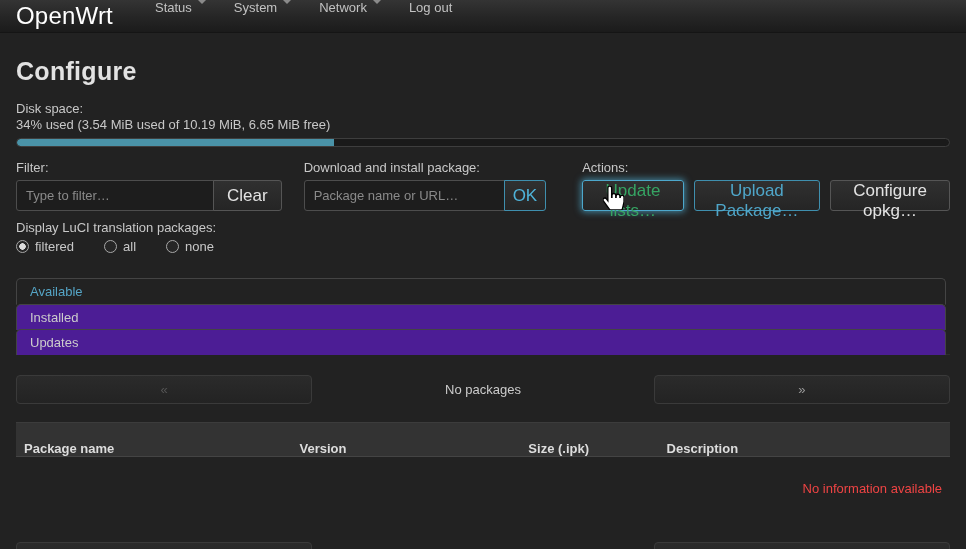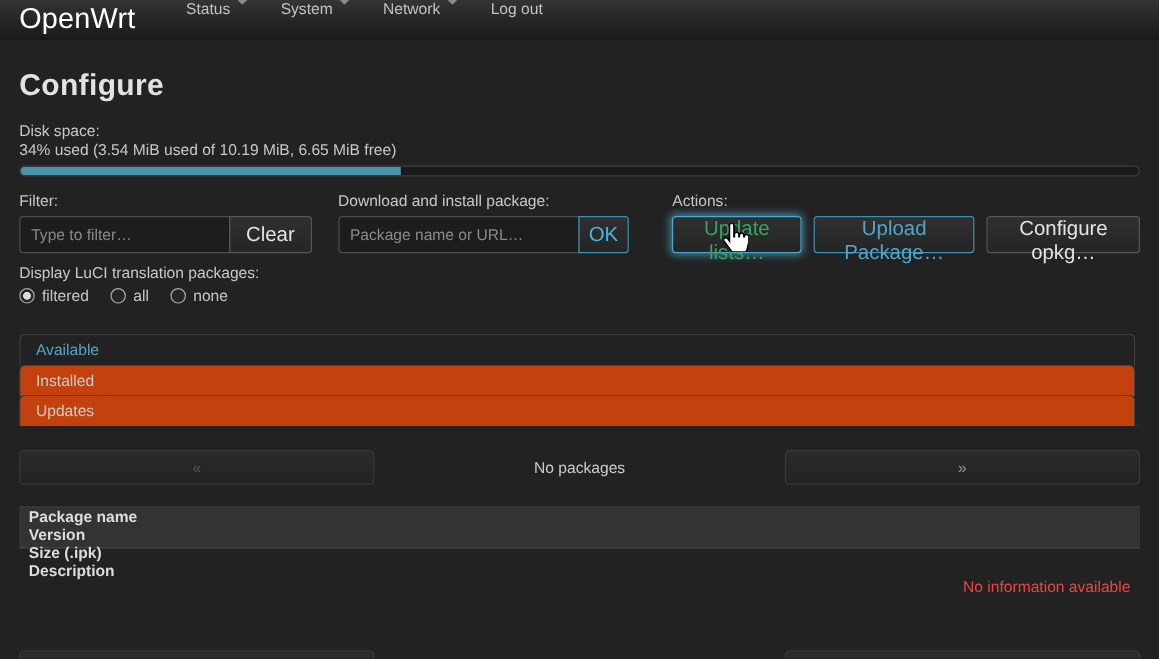--- a/index.html
+++ b/index.html
@@ -95,37 +95,37 @@
     border: 1px solid #555555;
     border-radius: 3px;
     color: #e3e3e3;
     font-size: 17px;
     font-family: inherit;
     padding: 0 13px;
     cursor: pointer;
   }
   .btn-attached { border-radius: 0 3px 3px 0; margin-left: -1px; }
   .btn-ok { color: #4fb3d9; border-color: #3f8fae; padding: 0 8px; }
-  .ctl-filter input { width: 176px; }
+  .ctl-filter input { width: 198px; }
   .ctl-download { margin-left: 22px; }
   .ctl-download input { width: 201px; }
   .ctl-actions { margin-left: 36px; }
   .actions-row { display: flex; gap: 10px; }
   .btn-update {
     color: #36a463;
     border-color: #4da8cc;
     box-shadow: 0 0 7px 1px rgba(77, 168, 204, 0.75);
   }
   .btn-upload { color: #4fa6c9; border-color: #3f8fae; }
   .btn-configure { color: #e3e3e3; }
 
   
   .translation { margin-top: 9px; }
   .radio-row { display: flex; align-items: center; margin-top: 4px; }
-  .radio-opt { display: inline-flex; align-items: center; gap: 6px; margin-right: 18px; cursor: pointer; }
+  .radio-opt { display: inline-flex; align-items: center; gap: 6px; margin-right: 30px; cursor: pointer; }
   input[type="radio"] {
     appearance: none;
     -webkit-appearance: none;
     width: 13px; height: 13px;
     border: 1px solid #a8a8a8;
     border-radius: 50%;
     background: #262626;
     cursor: pointer;
   }
   input[type="radio"]:checked {
@@ -136,21 +136,21 @@
   .tabs {
     list-style: none;
     display: flex;
     margin-top: 24px;
     padding-left: 0;
     border-bottom: 1px solid #2e2e2e;
     flex-direction: column;
   }
   .tab {
     padding: 5px 13px;
-    background: #c2410c;
+    background: #4c1d95;
     border: 1px solid #444444;
     border-bottom: none;
     border-radius: 5px 5px 0 0;
     margin-right: 4px;
     color: #cccccc;
     cursor: pointer;
     margin-bottom: -1px;
   }
   .tab.active {
     background: #222222;
@@ -180,22 +180,21 @@
   .pager-status { color: #cccccc; }
 
   
   .pkg-table { margin-top: 18px; }
   .thead {
     display: flex;
     background: #333333;
     border-top: 1px solid #3c3c3c;
     border-bottom: 1px solid #444444;
     height: 35px;
-    align-items: flex-start;
-    flex-direction: column;
+    align-items: flex-end;
   }
   .th {
     font-weight: bold;
     color: #dddddd;
     padding: 0 8px;
   }
   .th-name { width: 29.5%; }
   .th-version { width: 24.5%; }
   .th-size { width: 14.8%; }
   .th-desc { width: 31.2%; }

